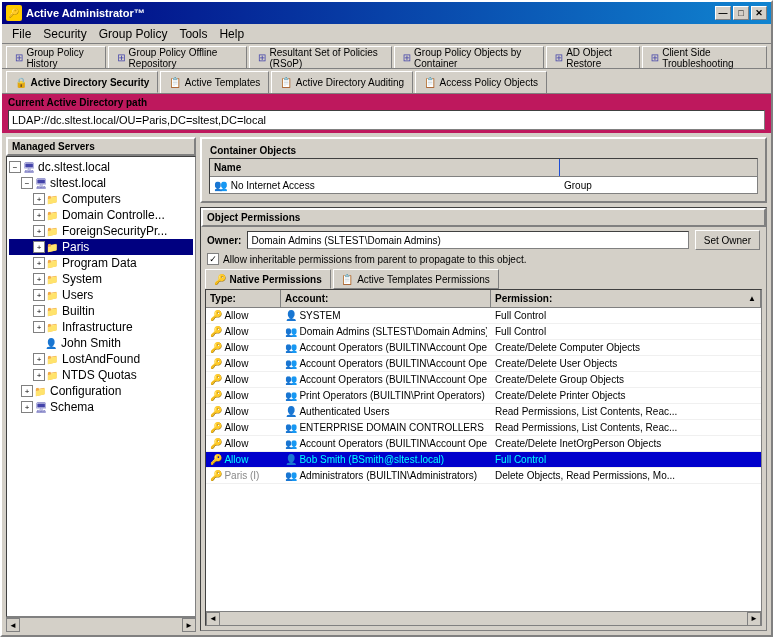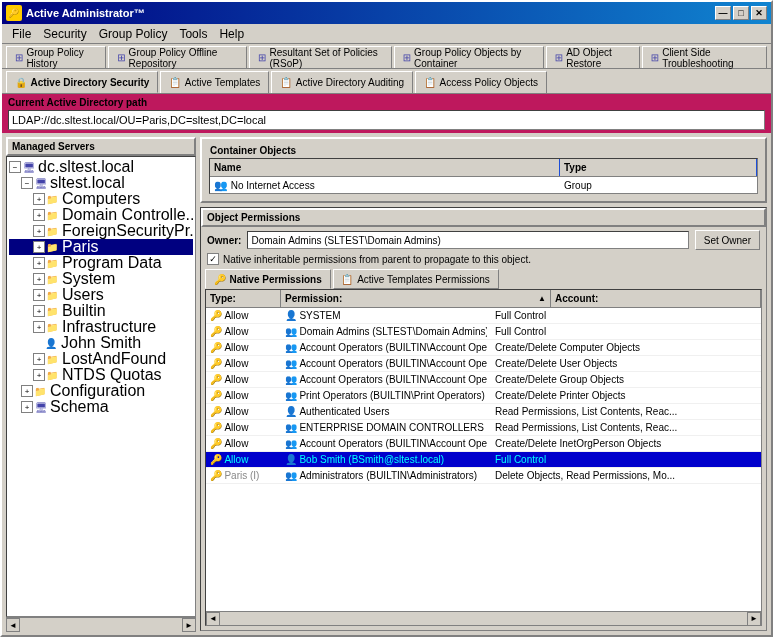--- a/index.html
+++ b/index.html
@@ -214,21 +214,21 @@
     .tree-icon {
       width: 14px;
       height: 14px;
       margin-right: 2px;
       flex-shrink: 0;
       display: flex;
       align-items: center;
       justify-content: center;
       font-size: 10px;
     }
-    .tree-label { font-size: 16px; }
+    .tree-label { font-size: 12px; }
     .scrollbar-container {
       display: flex;
       height: 14px;
       background: #d4d0c8;
       border-top: 1px solid #808080;
     }
 
     
     .right-panel {
       flex: 1;
@@ -640,21 +640,20 @@
       </div>
     </div>
 
     <div class="right-panel">
 
       <div style="border: 2px solid #808080; border-top: 2px solid #ffffff; border-left: 2px solid #ffffff; background: #d4d0c8; padding: 4px;">
         <div class="section-title">Container Objects</div>
         <div class="list-view">
           <div class="list-header">
             <div class="list-header-cell" style="width: 350px;">Name</div>
-            <div class="list-header-cell" style="flex:1;">Type</div>
           </div>
           <div class="list-row">
             <div class="list-cell" style="width: 350px;">
               <span style="color:#cc6600; font-size:11px;">👥</span>
               <span>No Internet Access</span>
             </div>
             <div class="list-cell" style="flex:1;">Group</div>
           </div>
         </div>
       </div>
@@ -663,42 +662,42 @@
         <div style="border: 2px solid #808080; border-top: 2px solid #ffffff; border-left: 2px solid #ffffff; padding: 2px 4px; font-weight: bold; font-size: 10px; background:#d4d0c8;">Object Permissions</div>
 
         <div class="owner-row">
           <span class="owner-label">Owner:</span>
           <div class="owner-value">Domain Admins (SLTEST\Domain Admins)</div>
           <button class="set-owner-btn">Set Owner</button>
         </div>
 
         <div class="checkbox-row">
           <div class="checkbox">✓</div>
-          <span>Native inheritable permissions from parent to propagate to this object.</span>
+          <span>Allow inheritable permissions from parent to propagate to this object.</span>
         </div>
 
         <div class="perm-tabs">
           <div class="perm-tab active">
             <span style="color:#4444aa;">🔑</span>
             <span>Native Permissions</span>
           </div>
           <div class="perm-tab">
             <span style="color:#ffcc00;">📋</span>
             <span>Active Templates Permissions</span>
           </div>
         </div>
 
         <div class="perm-table">
           <div class="perm-table-header">
             <div class="perm-header-cell" style="width:75px;">Type:</div>
+            <div class="perm-header-cell" style="width:210px;">Account:</div>
             <div class="perm-header-cell" style="flex:1; justify-content:space-between;">
               <span>Permission:</span>
               <span style="font-size:8px;">▲</span>
             </div>
-            <div class="perm-header-cell" style="width:210px;">Account:</div>
           </div>
           <div class="perm-rows">
 
           <div class="perm-row">
                 <div class="perm-cell" style="width: 75px; flex-shrink: 0;">
                   <span style="color: rgb(0, 0, 204); font-size: 10px;">🔑</span>
                   <span style="color: inherit;">Allow</span>
                 </div>
                 <div class="perm-cell" style="width: 210px; flex-shrink: 0;">
                   <span style="color: rgb(68, 68, 170); font-size: 10px;">👤</span>

